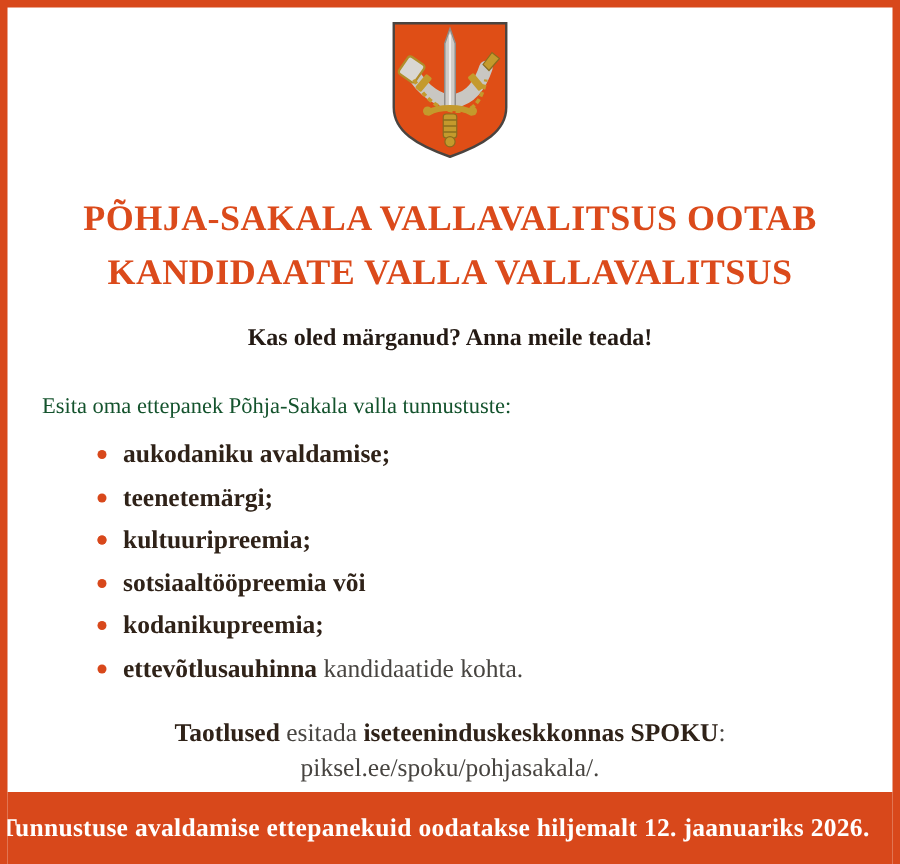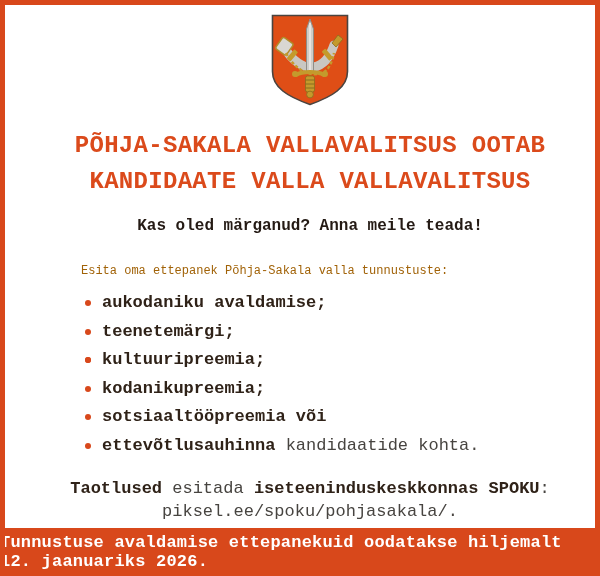--- a/index.html
+++ b/index.html
@@ -5,45 +5,44 @@
   html,body { margin:0; padding:0; background:#ffffff; }
   .page {
     position:relative;
     width:600px; height:576px;
     box-sizing:border-box;
     background:#ffffff;
     border-top:5px solid #d8481b;
     border-left:5px solid #d8481b;
     border-right:5px solid #d8481b;
     overflow:hidden;
-    font-family:Liberation Mono, monospace;
-    padding-left:20px;
+    font-family:Liberation Serif, serif;
   }
   .crest { display:block; margin:8px auto 0; }
   .title {
     margin:21px 10px 0;
     text-align:center;
     color:#db4a1b;
     font-size:24px;
     font-weight:bold;
     line-height:36px;
     letter-spacing:0.3px;
   }
   .subtitle {
     margin:13px 10px 0;
     text-align:center;
     color:#241a14;
     font-size:16px;
     font-weight:bold;
     line-height:26px;
   }
   .intro {
-    margin:21px 20px 0 56px;
-    color:#a16207;
-    font-size:12px;
+    margin:21px 20px 0 23px;
+    color:#14532d;
+    font-size:15px;
     line-height:22px;
   }
   ul.awards {
     list-style:none;
     margin:7px 0 0;
     padding:0 0 0 60px;
   }
   ul.awards li {
     position:relative;
     padding-left:17px;
@@ -121,22 +120,22 @@
 
   <div class="subtitle">Kas oled märganud? Anna meile teada!</div>
 
   <div class="intro">Esita oma ettepanek Põhja-Sakala valla tunnustuste:</div>
 
   <ul class="awards">
     <li><span class="dot"></span><span class="bold-part">aukodaniku avaldamise;</span><span></span></li>
     <li><span class="dot"></span><span class="bold-part">teenetemärgi;</span><span></span></li>
     <li><span class="dot"></span><span></span></li>
     <li><span class="dot"></span><span class="bold-part">kultuuripreemia;</span><span></span></li>
+    <li><span class="dot"></span><span class="bold-part">sotsiaaltööpreemia või</span><span></span></li>
     <li><span class="dot"></span><span class="bold-part">kodanikupreemia;</span><span></span></li>
-    <li><span class="dot"></span><span class="bold-part">sotsiaaltööpreemia või</span><span></span></li>
     <li><span class="dot"></span><span class="bold-part">ettevõtlusauhinna</span><span> kandidaatide kohta.</span></li>
   </ul>
 
   <div class="apply">
     <span class="line"><span class="bold-part">Taotlused</span><span> esitada </span><span class="bold-part">iseteeninduskeskkonnas SPOKU</span><span>:</span></span>
     <span class="line">piksel.ee/spoku/pohjasakala/.</span>
   </div>
 
   <div class="footer-bar">
     <span>Tunnustuse avaldamise ettepanekuid oodatakse hiljemalt 12. jaanuariks 2026.</span>

